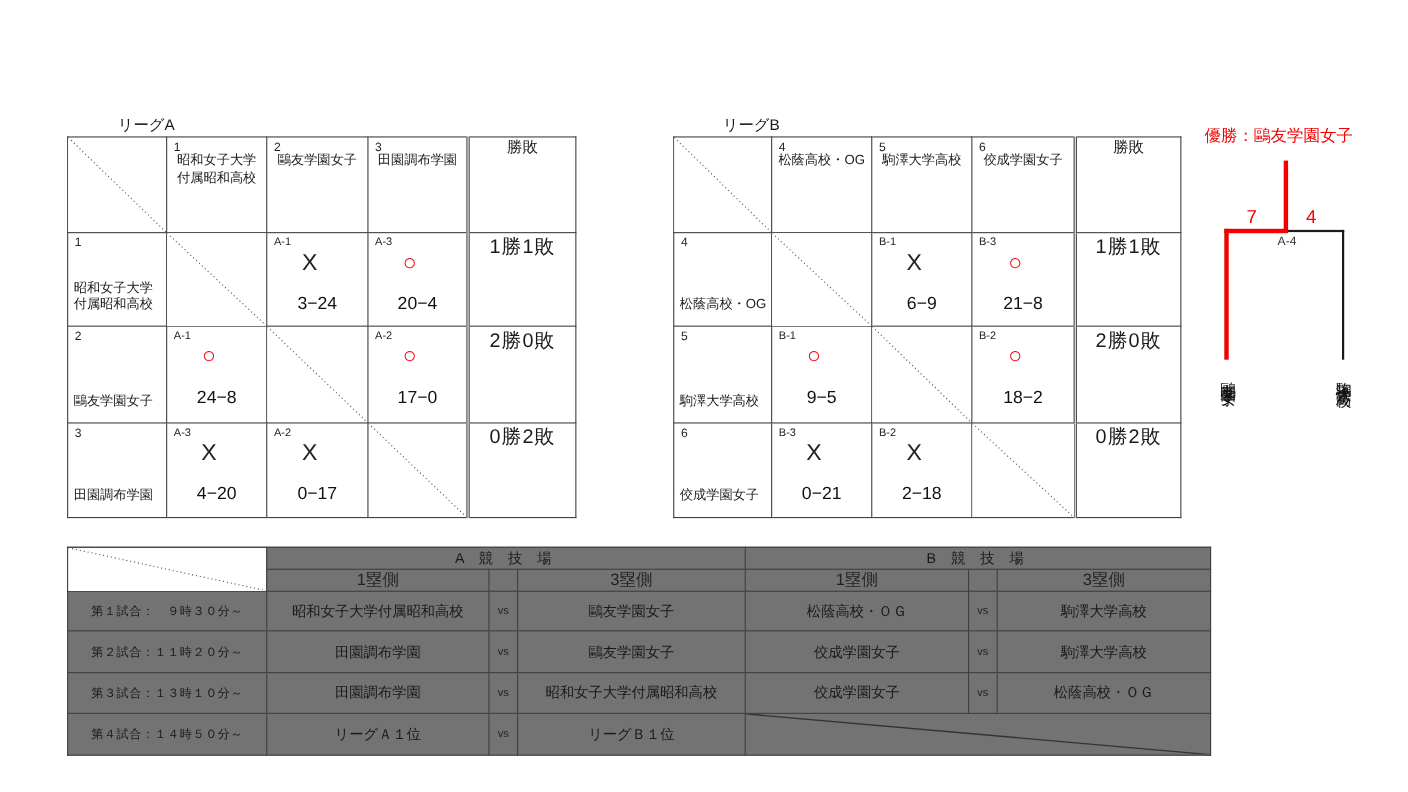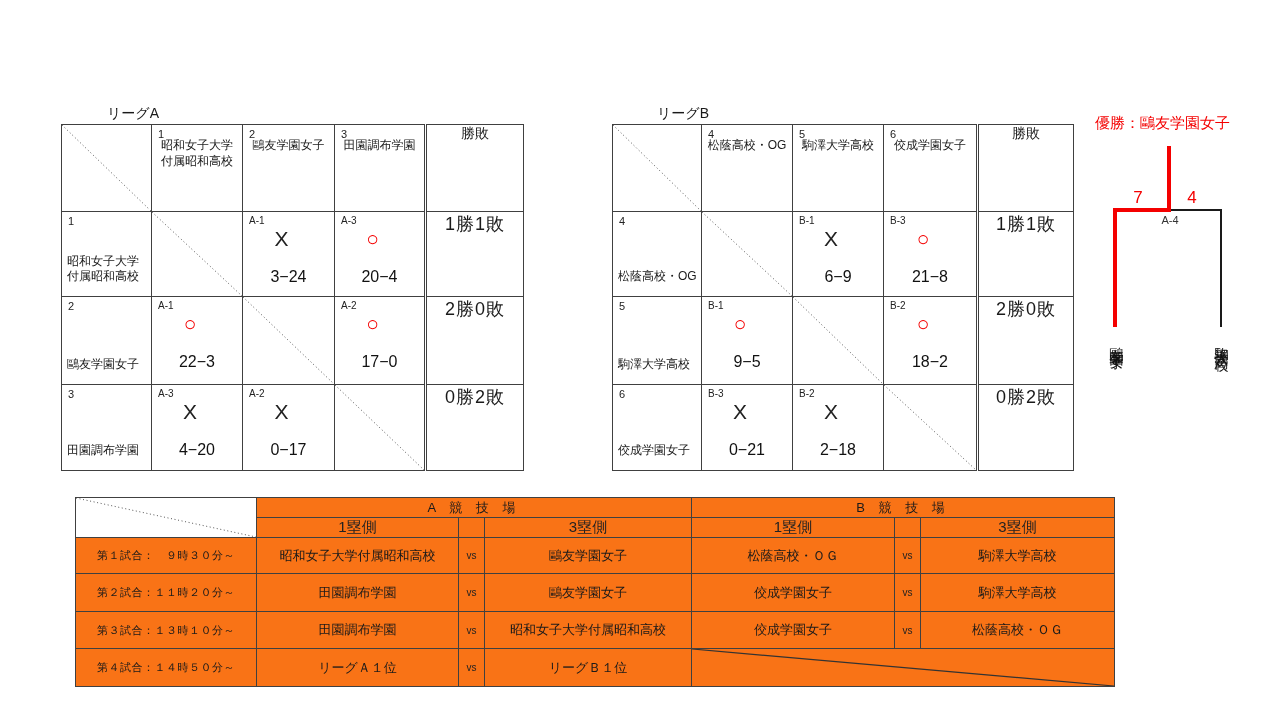--- a/index.html
+++ b/index.html
@@ -28,21 +28,21 @@
   td.match.win  .mark { color:#f40000; }
   td.match.loss .mark { color:#222; }
   .score { font-size:16px; line-height:20px; margin-top:16px; color:#111; }
   td.result, td.result-head { border-left:3px double #404040 !important; }
   td.result .rescontent, td.result-head .rescontent {
     display:flex; width:100%; height:100%; align-items:center; justify-content:center; }
   td.result-head { font-size:14px; }
   td.result { font-size:18px; letter-spacing:1px; }
 
   
-  table.sched { border-collapse:collapse; table-layout:fixed; background:#f97316;margin-left:14px; }
+  table.sched { border-collapse:collapse; table-layout:fixed; background:#737373; }
   table.sched td { border:1px solid #404040; padding:0; position:relative; vertical-align:middle;
                    text-align:center; overflow:hidden; }
   .venue { font-size:13px; letter-spacing:5px; }
   .sidehead { font-size:15px; color:#222; }
   .timecell { font-size:11px; letter-spacing:0.5px; }
   .teamcell { font-size:13px; }
   .vscell { font-size:10px; color:#222; }
 
   
   .champion { position:absolute; left:1095px; top:114px; font-size:15px; color:#f40000; }
@@ -122,21 +122,21 @@
     </tr>
     <tr style="height:88px">
       <td>
             <span class="cell-no">2</span>
             <div class="row-name">鷗友学園女子</div>
           </td>
       <td class="match win">
             <span class="cell-label">A-1</span>
             <div class="cell-content">
               <div class="mark">○</div>
-              <div class="score">22−3</div>
+              <div class="score">24−8</div>
             </div>
           </td>
       <td class="diag">
             <svg class="diag-svg">
               <line x1="0" y1="0" x2="100%" y2="100%" stroke="#555" stroke-width="1" stroke-dasharray="1,2.6"></line>
             </svg>
           </td>
       <td class="match win">
             <span class="cell-label">A-2</span>
             <div class="cell-content">

